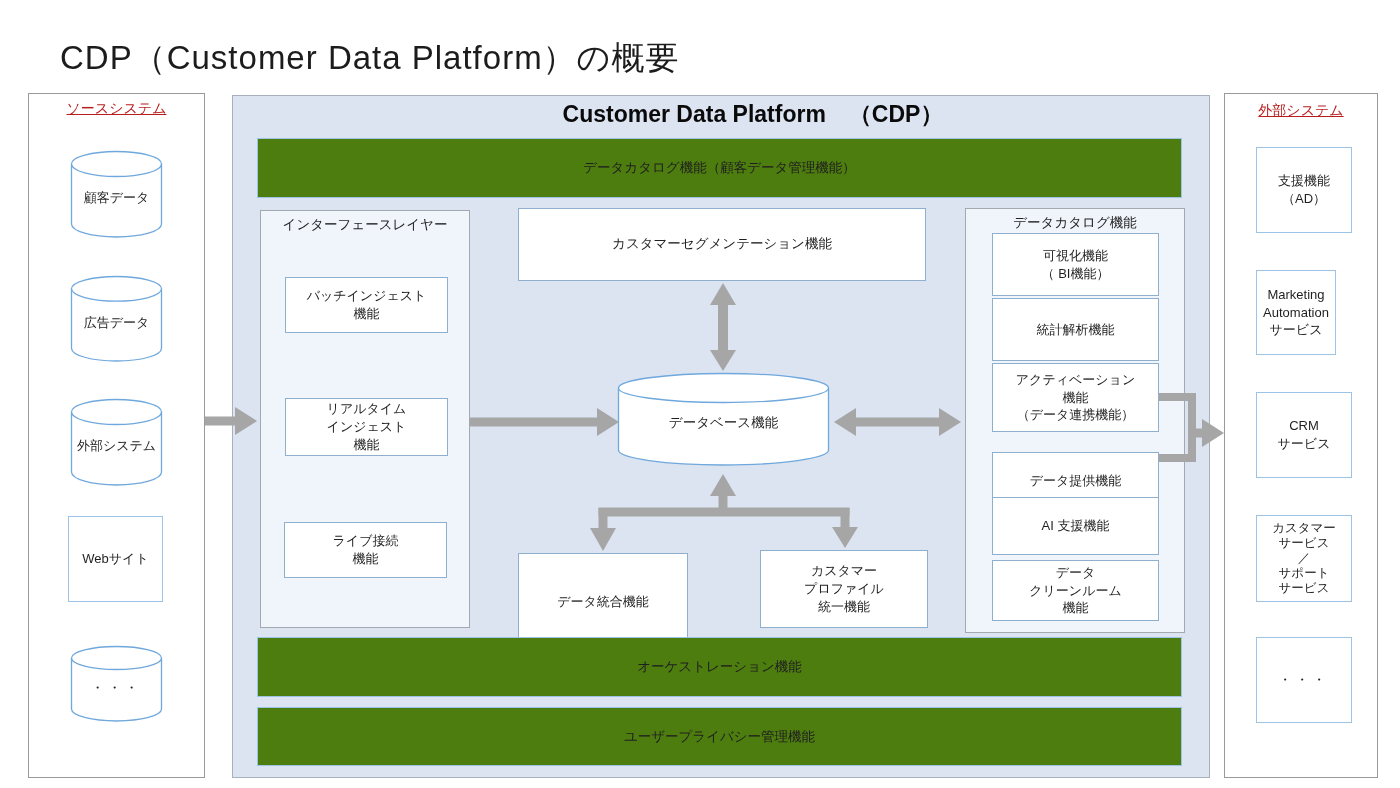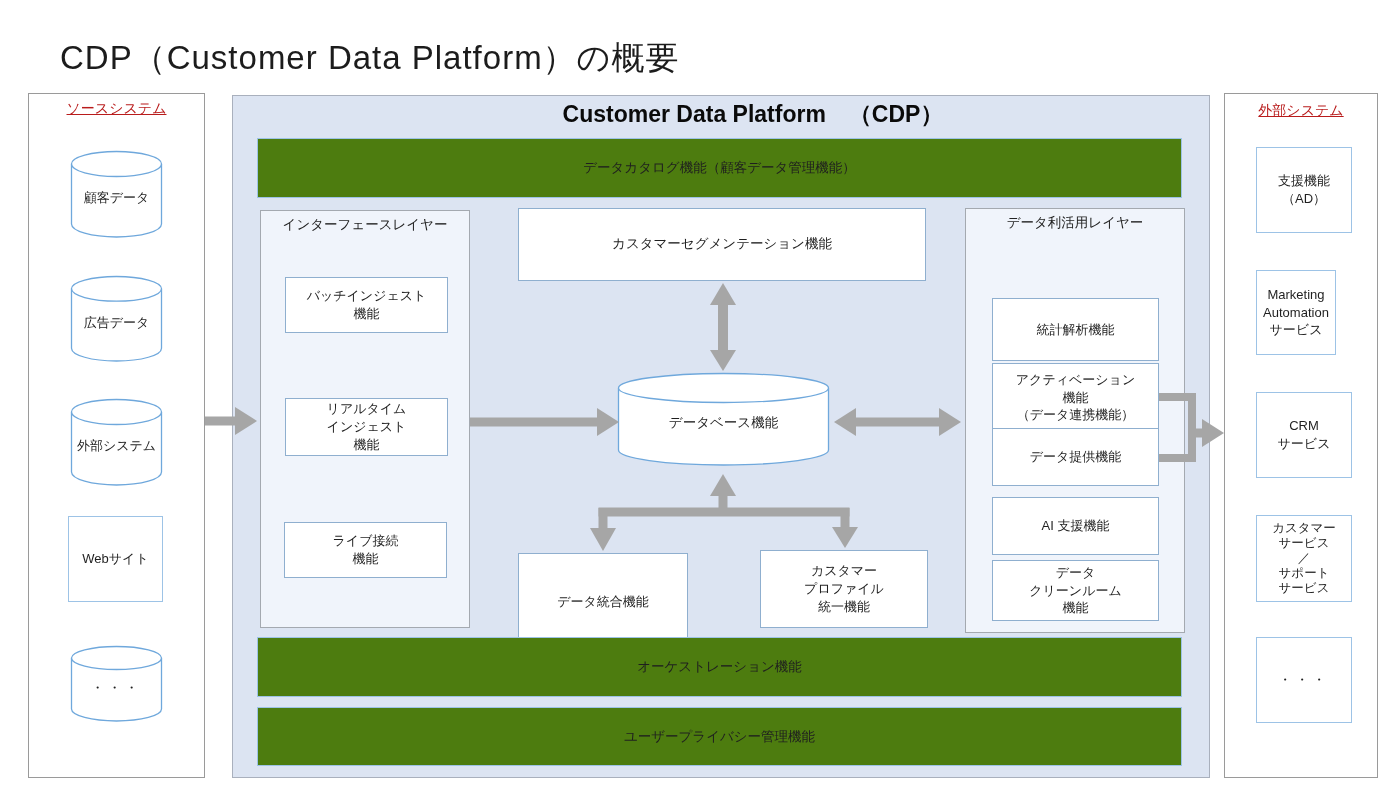--- a/index.html
+++ b/index.html
@@ -127,31 +127,35 @@
   <div class="node wbox" style="left:518px;top:553px;width:170px;height:97px;text-align:center;">
     <span class="lbl">データ統合機能</span>
   </div>
   <div class="node wbox" style="left:760px;top:550px;width:168px;height:78px;">
     <span class="lbl">カスタマー
 プロファイル
 統一機能</span>
   </div>
 
   <div class="layer" style="left:965px;top:208px;width:220px;height:425px;">
-    <div class="layer-title">データ利活用レイヤー</div>
+    <div class="layer-title">データカタログ機能</div>
+  </div>
+  <div class="node wbox" style="left:992px;top:233px;width:167px;height:63px;">
+    <span class="lbl">可視化機能
+（ BI機能）</span>
   </div>
   <div class="node wbox" style="left:992px;top:298px;width:167px;height:63px;">
     <span class="lbl">統計解析機能</span>
   </div>
   <div class="node wbox" style="left:992px;top:363px;width:167px;height:69px;">
     <span class="lbl">アクティベーション
 機能
 （データ連携機能）</span>
   </div>
-  <div class="node wbox" style="left:992px;top:428px;width:167px;height:58px;">
+  <div class="node wbox" style="left:992px;top:452px;width:167px;height:58px;">
     <span class="lbl">データ提供機能</span>
   </div>
   <div class="node wbox" style="left:992px;top:497px;width:167px;height:58px;">
     <span class="lbl">AI 支援機能</span>
   </div>
   <div class="node wbox" style="left:992px;top:560px;width:167px;height:61px;">
     <span class="lbl">データ
 クリーンルーム
 機能</span>
   </div>

